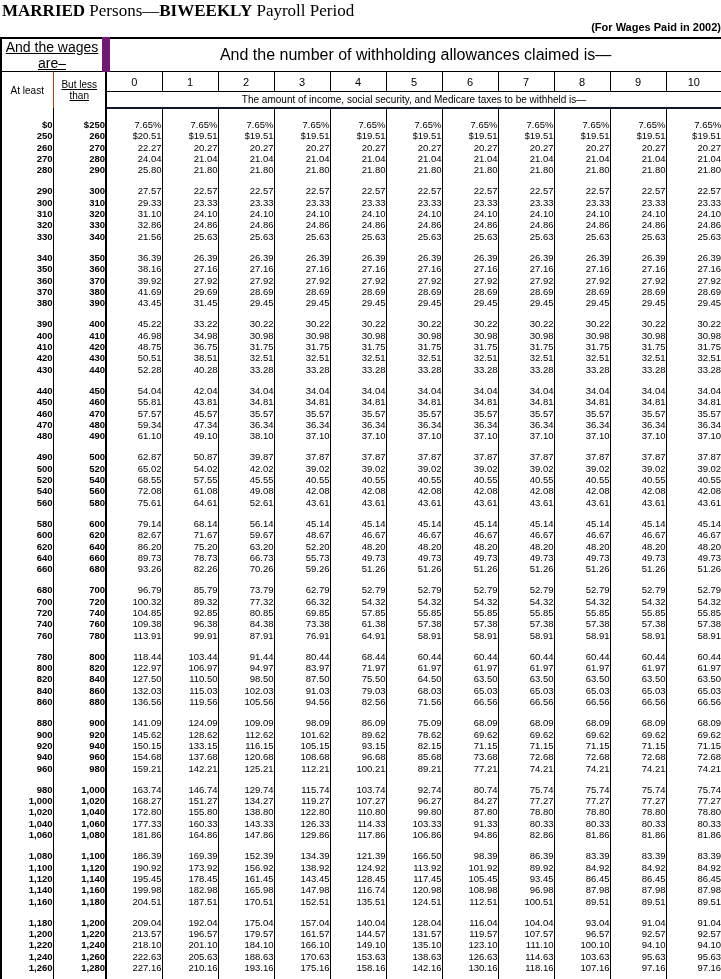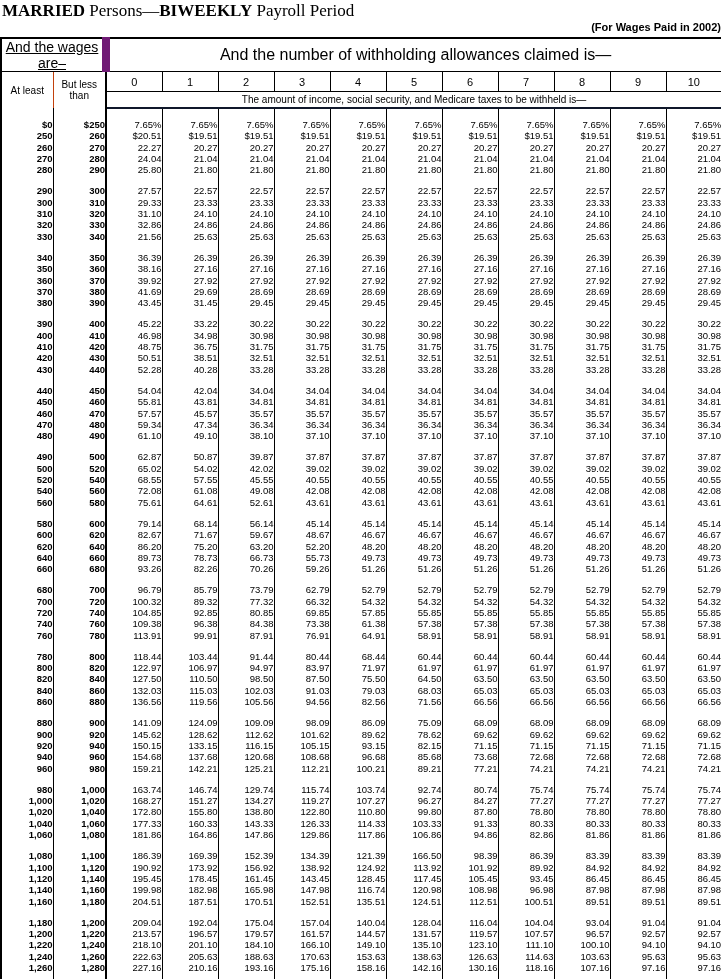--- a/index.html
+++ b/index.html
@@ -12,21 +12,21 @@
   .subtitle{text-align:right;font-weight:bold;font-size:11px;line-height:13px;margin-top:1px;}
   table.wh{
     border-collapse:collapse;table-layout:fixed;width:721px;margin-top:3px;
     border:2px solid #000;
   }
   table.wh th,table.wh td{padding:0;margin:0;font-family:"Liberation Sans",sans-serif;}
   thead th{font-weight:normal;font-size:10px;}
   .h-wages{border-right:8px solid #701a75;border-bottom:1px solid #000;height:16px;font-size:14px;text-decoration:underline;}
   .h-allow{border-bottom:1px solid #000;height:16px;font-size:16px;}
   .h-atleast{border-right:1px solid #c2410c;font-size:10px;vertical-align:middle;height:36px;}
-  .h-butless{border-right:2px solid #000;font-size:10px;vertical-align:middle;line-height:11px;}
+  .h-butless{border-right:2px solid #000;font-size:10px;vertical-align:middle;line-height:11px;text-decoration:underline;}
   .allow-th{border-left:1px solid #000;border-bottom:1px solid #000;font-size:11px;height:19px;vertical-align:middle;}
   .allow-th:first-of-type{border-left:none;}
   .h-amount{border-bottom:2px solid #0f172a;height:15px;font-size:10px;vertical-align:middle;}
   tbody td{
     font-size:9.5px;line-height:11.3px;height:11.3px;white-space:nowrap;overflow:hidden;
     text-align:right;vertical-align:bottom;
   }
   td.c-al{font-weight:bold;padding-right:13px;}
   td.c-bl{font-weight:bold;border-left:1px solid #000;padding-right:13px;}
   td.c-v{border-left:1px solid #000;padding-right:11px;}

